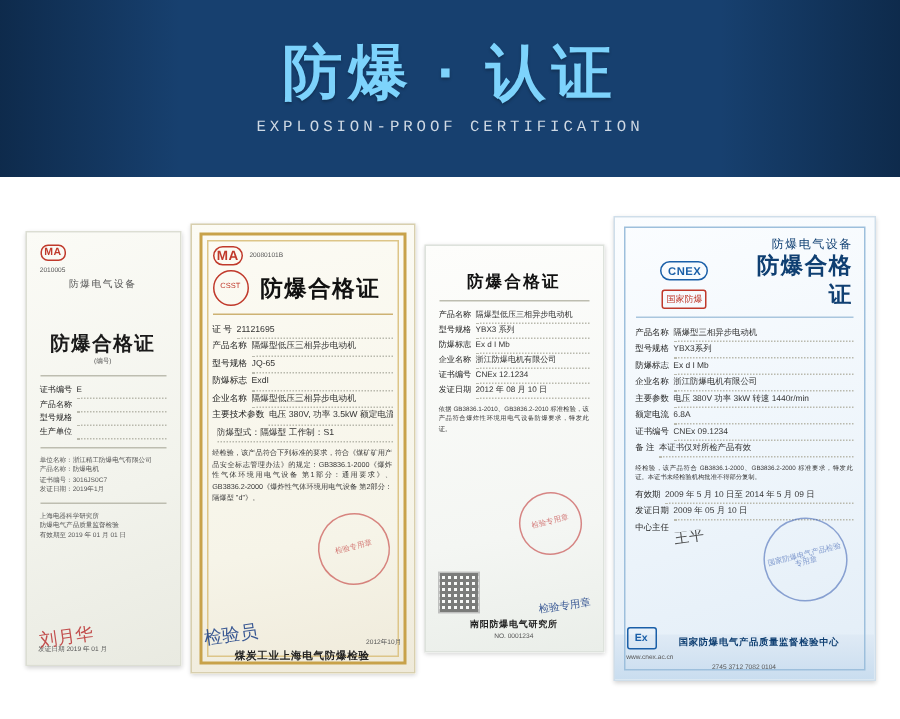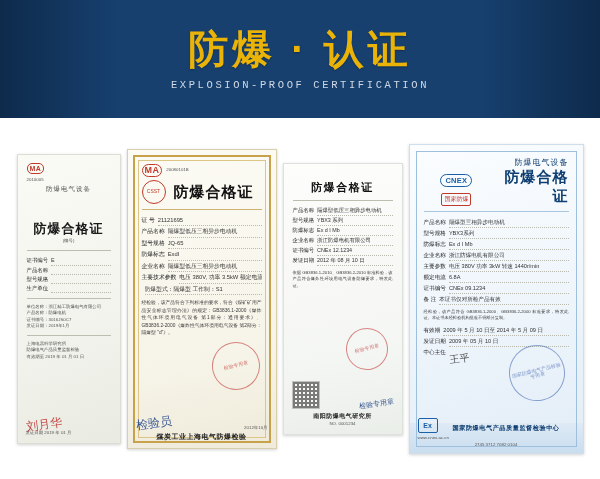--- a/index.html
+++ b/index.html
@@ -30,21 +30,21 @@
   }
   .banner-inner {
     position: absolute;
     left: 0; top: 0; right: 0; bottom: 0;
     display: flex;
     flex-direction: column;
     align-items: center;
     justify-content: center;
   }
   .banner-title {
-    color: #eab308;
+    color: #7dd3fc;
     font-size: 40px;
     font-weight: bold;
     letter-spacing: 4px;
     line-height: 1.1;
     white-space: nowrap;
     text-shadow: 0 1px 2px rgba(0,0,0,0.25);
   }
   .banner-sub {
     margin-top: 8px;
     color: #cfd9e4;

